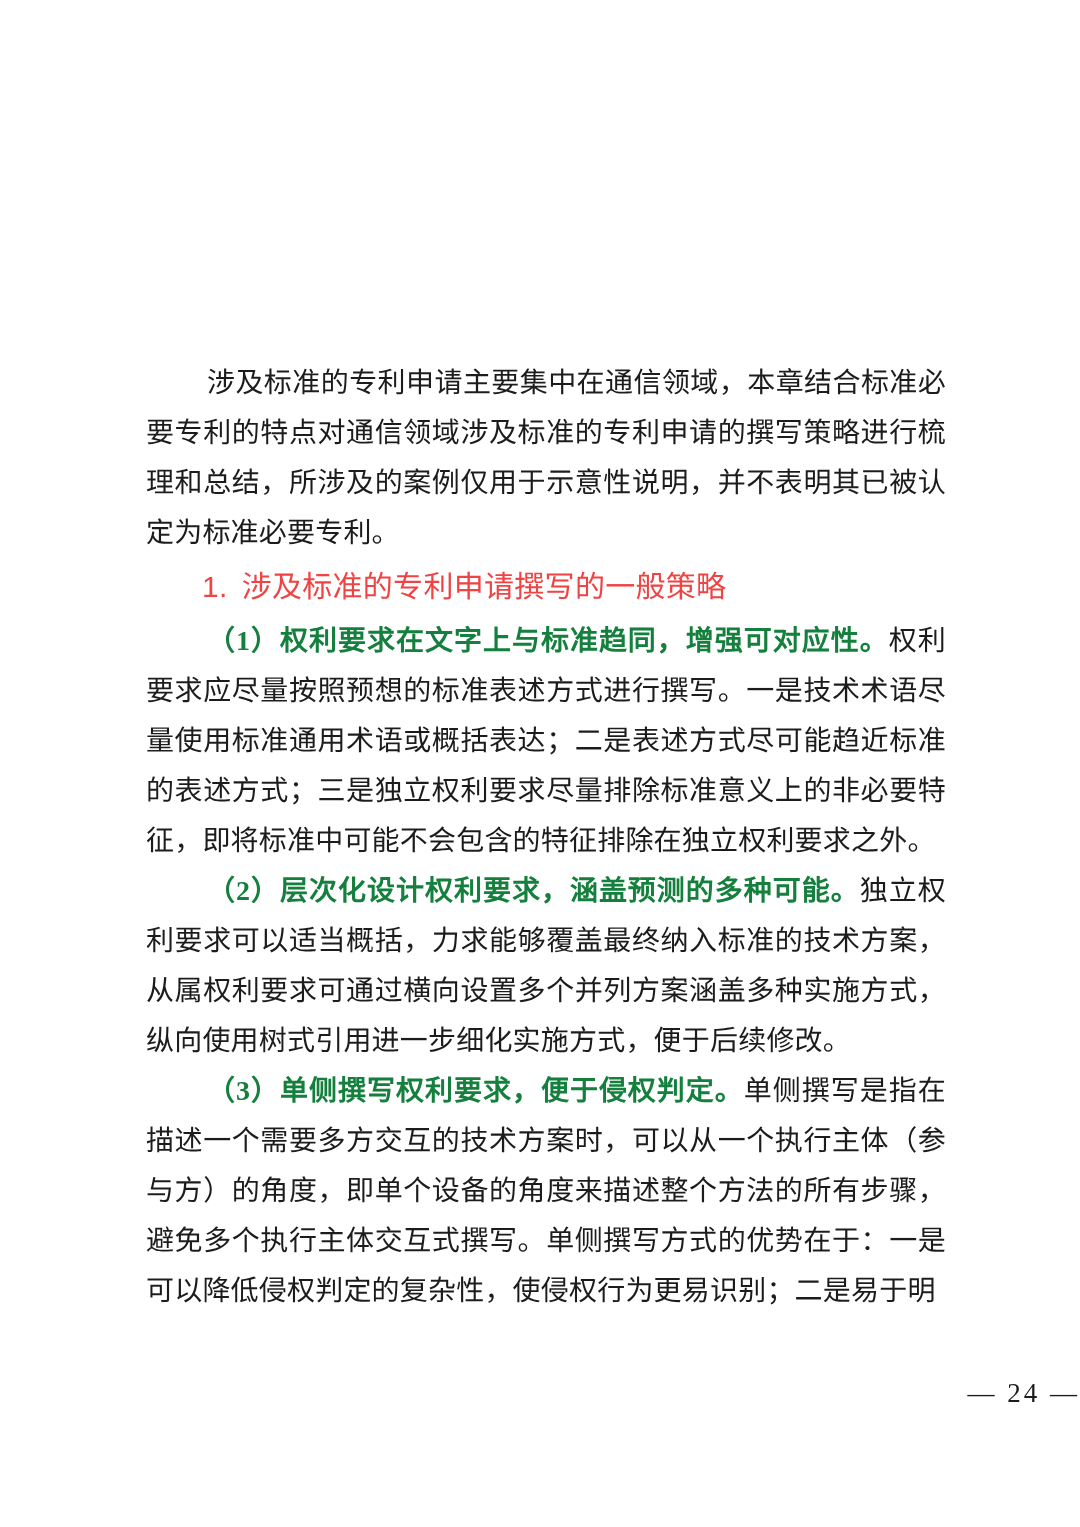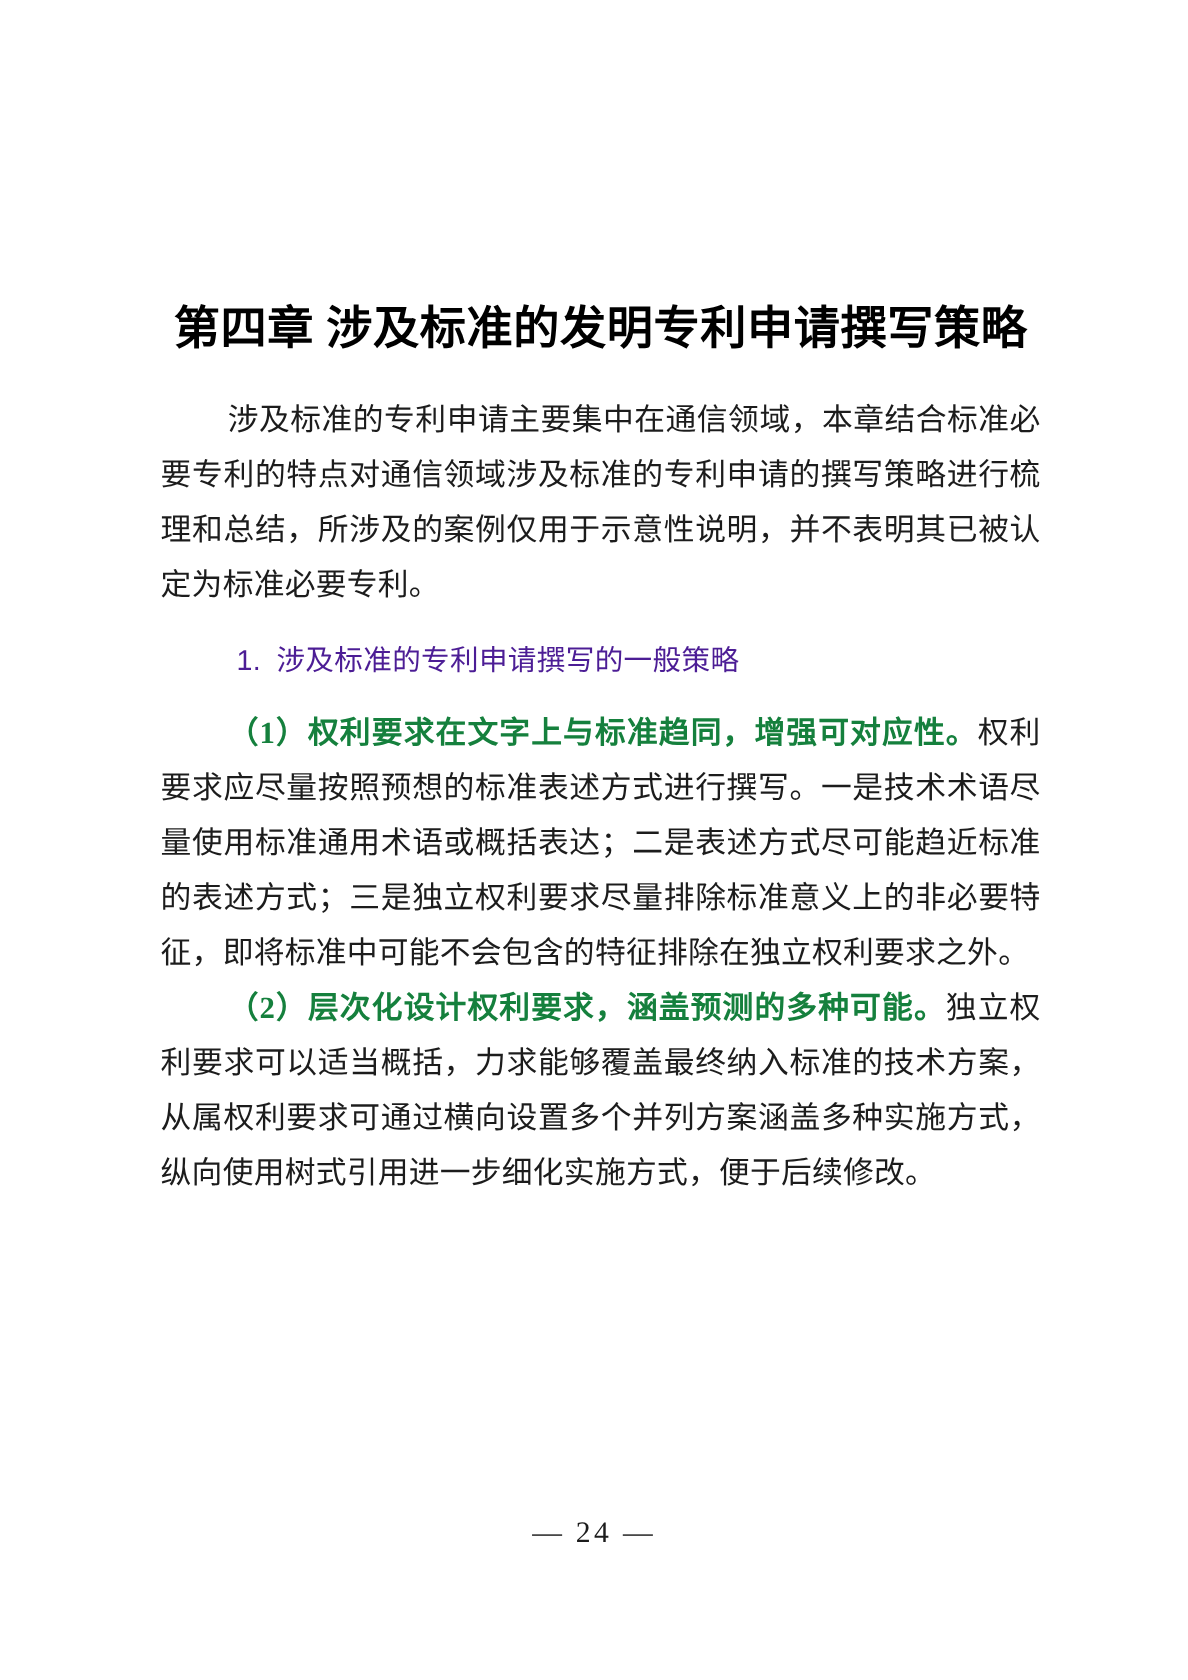--- a/index.html
+++ b/index.html
@@ -55,25 +55,25 @@
     font-family: "Liberation Serif", "DejaVu Serif", serif;
   }
 
   .para.indent {
     text-indent: 61px;
   }
 
   
   .subheading {
     font-family: "Liberation Sans", "DejaVu Sans", sans-serif;
-    font-size: 26px;
+    font-size: 30px;
     line-height: 50px;
-    margin: 17px;
+    margin: 4px;
     text-indent: 52px;
-    color: #4c1d95;
+    color: #ef4444;
     letter-spacing: 0.3px;
   }
   .subheading .num {
     font-family: "Liberation Sans", "DejaVu Sans", sans-serif;
   }
   .subheading .gap {
     display: inline-block;
     width: 14px;
   }
 
@@ -81,49 +81,51 @@
     font-weight: bold;
     color: #15803d;
   }
 
   
   .page-footer {
     position: absolute;
     left: 0;
     top: 1376px;
     width: 1080px;
-    text-align: center;
+    text-align: right;
     font-size: 27px;
     line-height: 34px;
     color: #1c1c1c;
     font-family: "Liberation Serif", "DejaVu Serif", serif;
     letter-spacing: 3px;
   }
 </style>
 </head>
 <body>
 
 <div class="page">
 
-  <h1 class="chapter-title">第四章 涉及标准的发明专利申请撰写策略</h1>
 
   <div class="body-block">
 
     <p class="para indent">涉及标准的专利申请主要集中在通信领域，本章结合标准必要专利的特点对通信领域涉及标准的专利申请的撰写策略进行梳理和总结，所涉及的案例仅用于示意性说明，并不表明其已被认定为标准必要专利。</p>
 
     <p class="subheading">
       <span class="num">1.</span><span class="gap"></span><span>涉及标准的专利申请撰写的一般策略</span>
     </p>
 
     <p class="para indent">
       <span class="lead">（1）权利要求在文字上与标准趋同，增强可对应性。</span><span>权利要求应尽量按照预想的标准表述方式进行撰写。一是技术术语尽量使用标准通用术语或概括表达；二是表述方式尽可能趋近标准的表述方式；三是独立权利要求尽量排除标准意义上的非必要特征，即将标准中可能不会包含的特征排除在独立权利要求之外。</span>
     </p>
 
     <p class="para indent">
       <span class="lead">（2）层次化设计权利要求，涵盖预测的多种可能。</span><span>独立权利要求可以适当概括，力求能够覆盖最终纳入标准的技术方案，从属权利要求可通过横向设置多个并列方案涵盖多种实施方式，纵向使用树式引用进一步细化实施方式，便于后续修改。</span>
     </p>
 
+    <p class="para indent">
+      <span class="lead">（3）单侧撰写权利要求，便于侵权判定。</span><span>单侧撰写是指在描述一个需要多方交互的技术方案时，可以从一个执行主体（参与方）的角度，即单个设备的角度来描述整个方法的所有步骤，避免多个执行主体交互式撰写。单侧撰写方式的优势在于：一是可以降低侵权判定的复杂性，使侵权行为更易识别；二是易于明</span>
+    </p>
 
   </div>
 
   <div class="page-footer">— 24 —</div>
 
 </div>
 
 </body></html>

